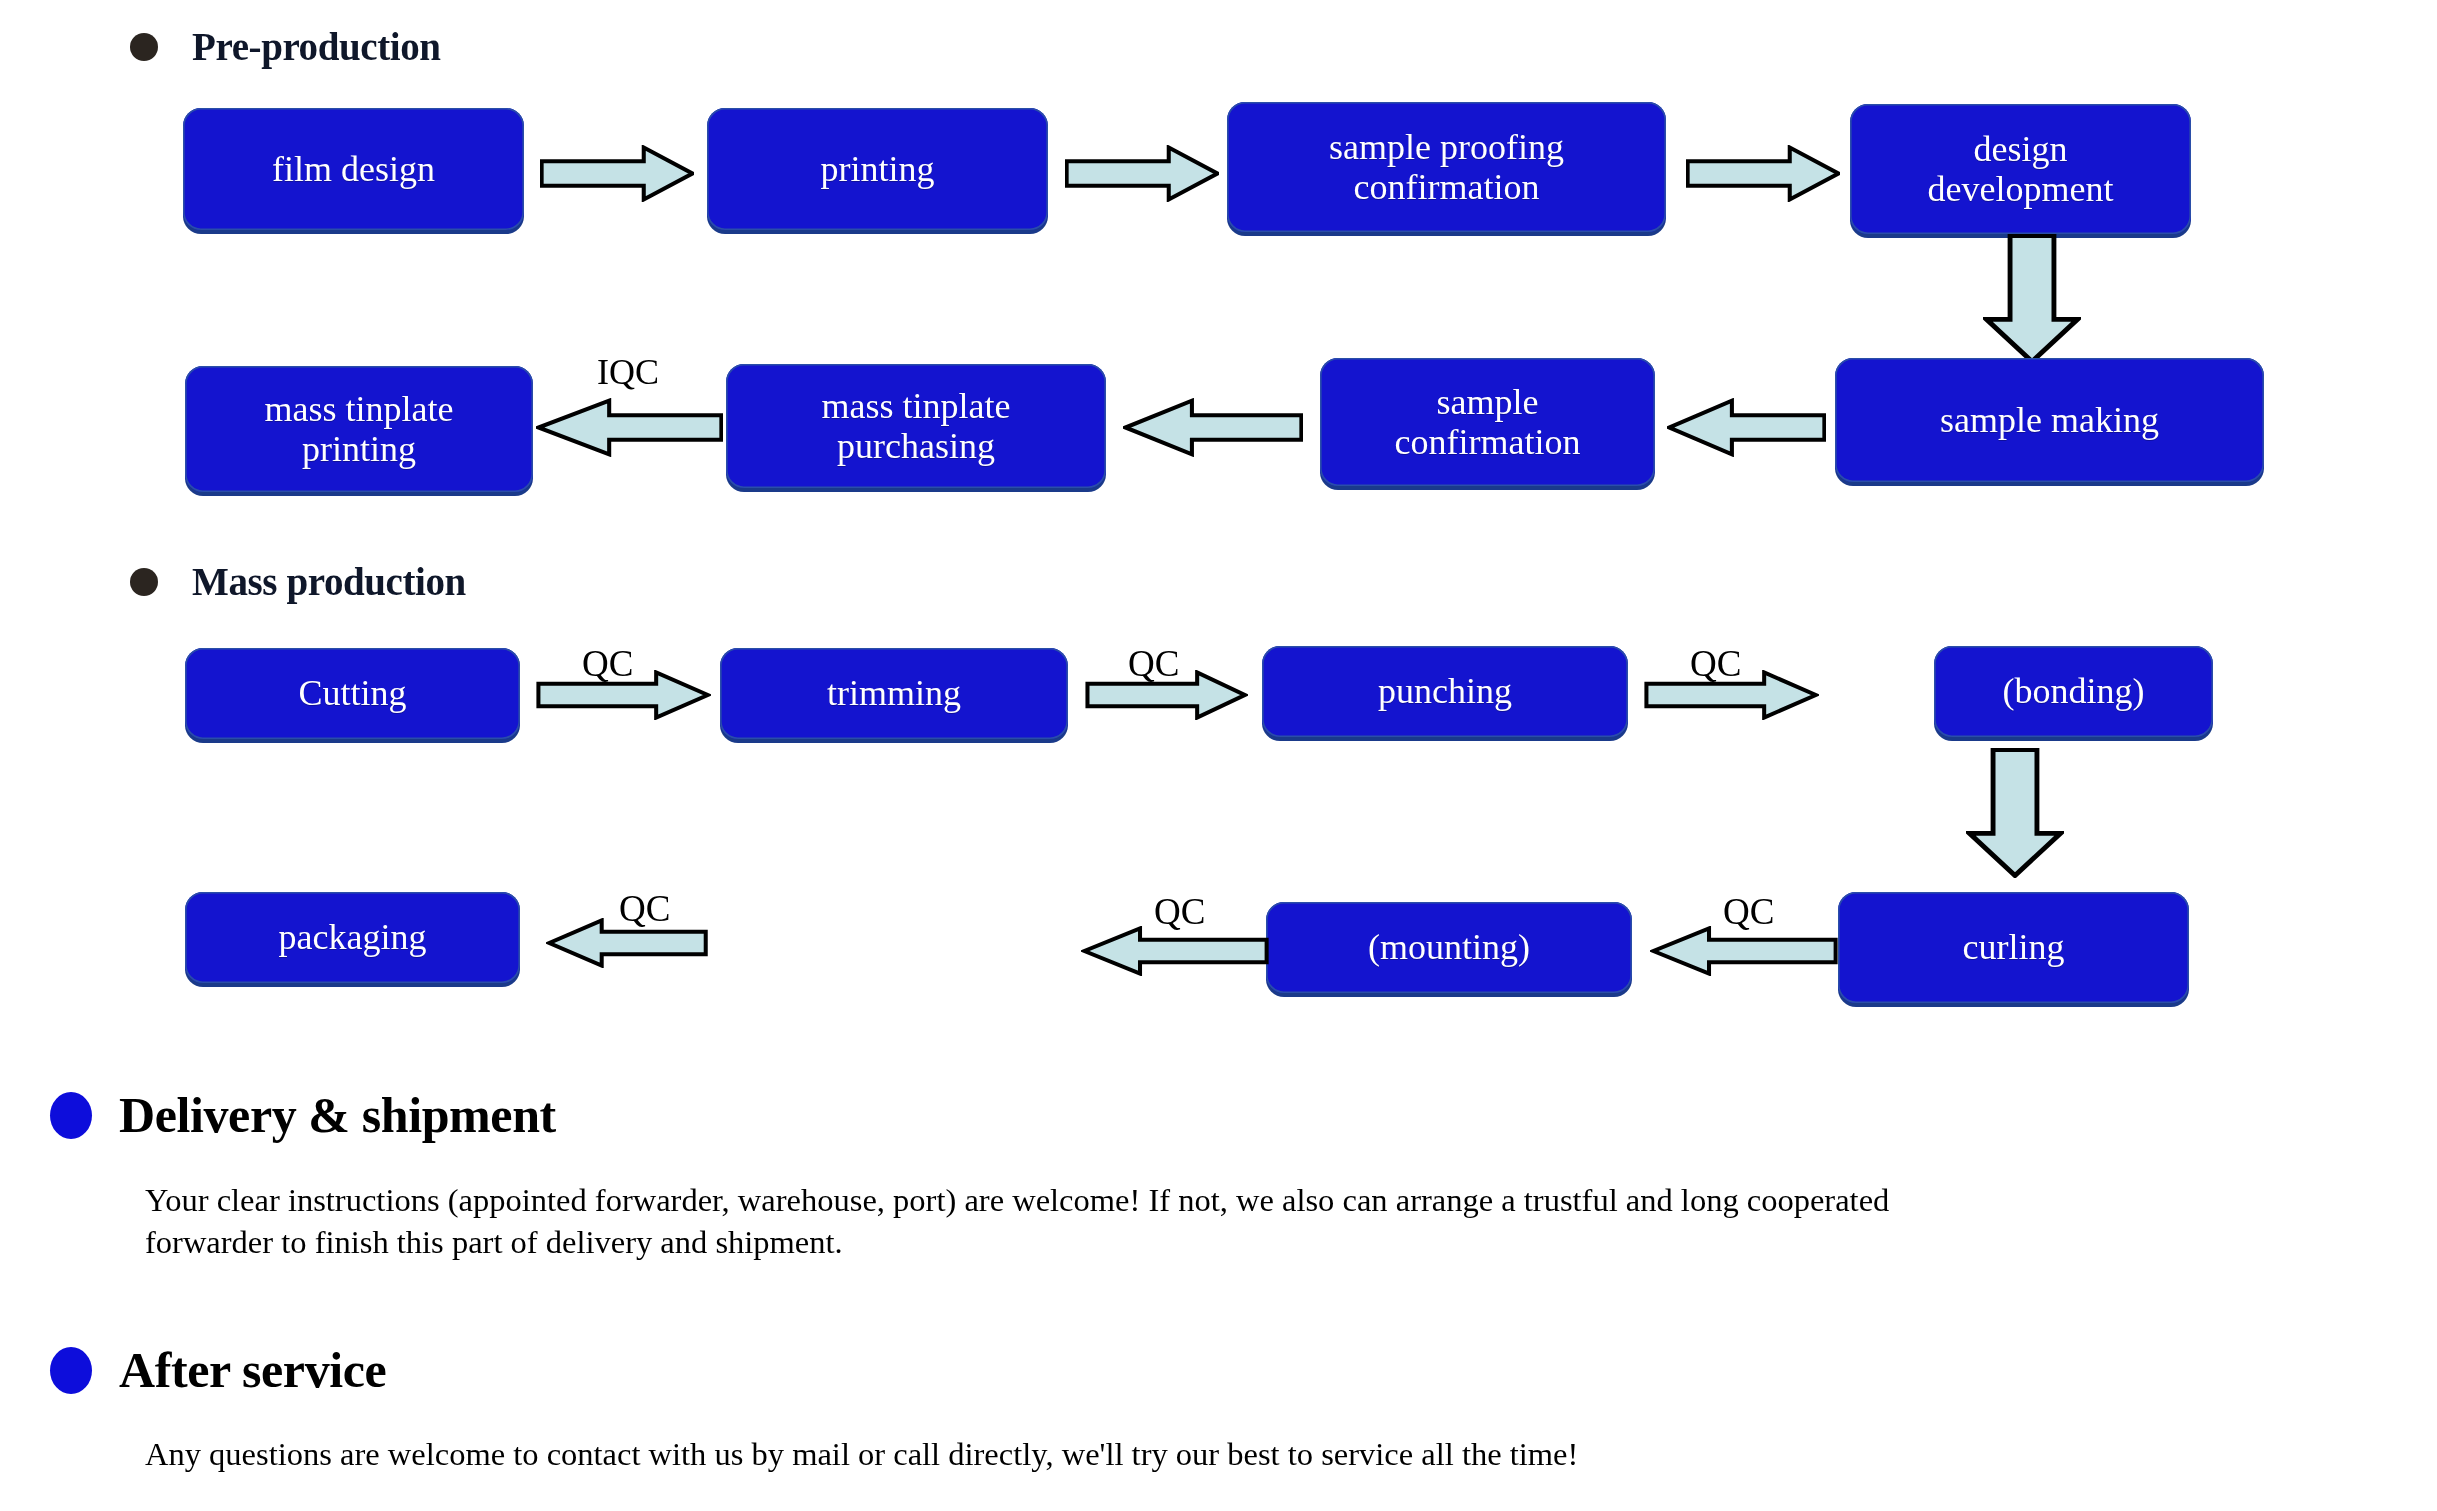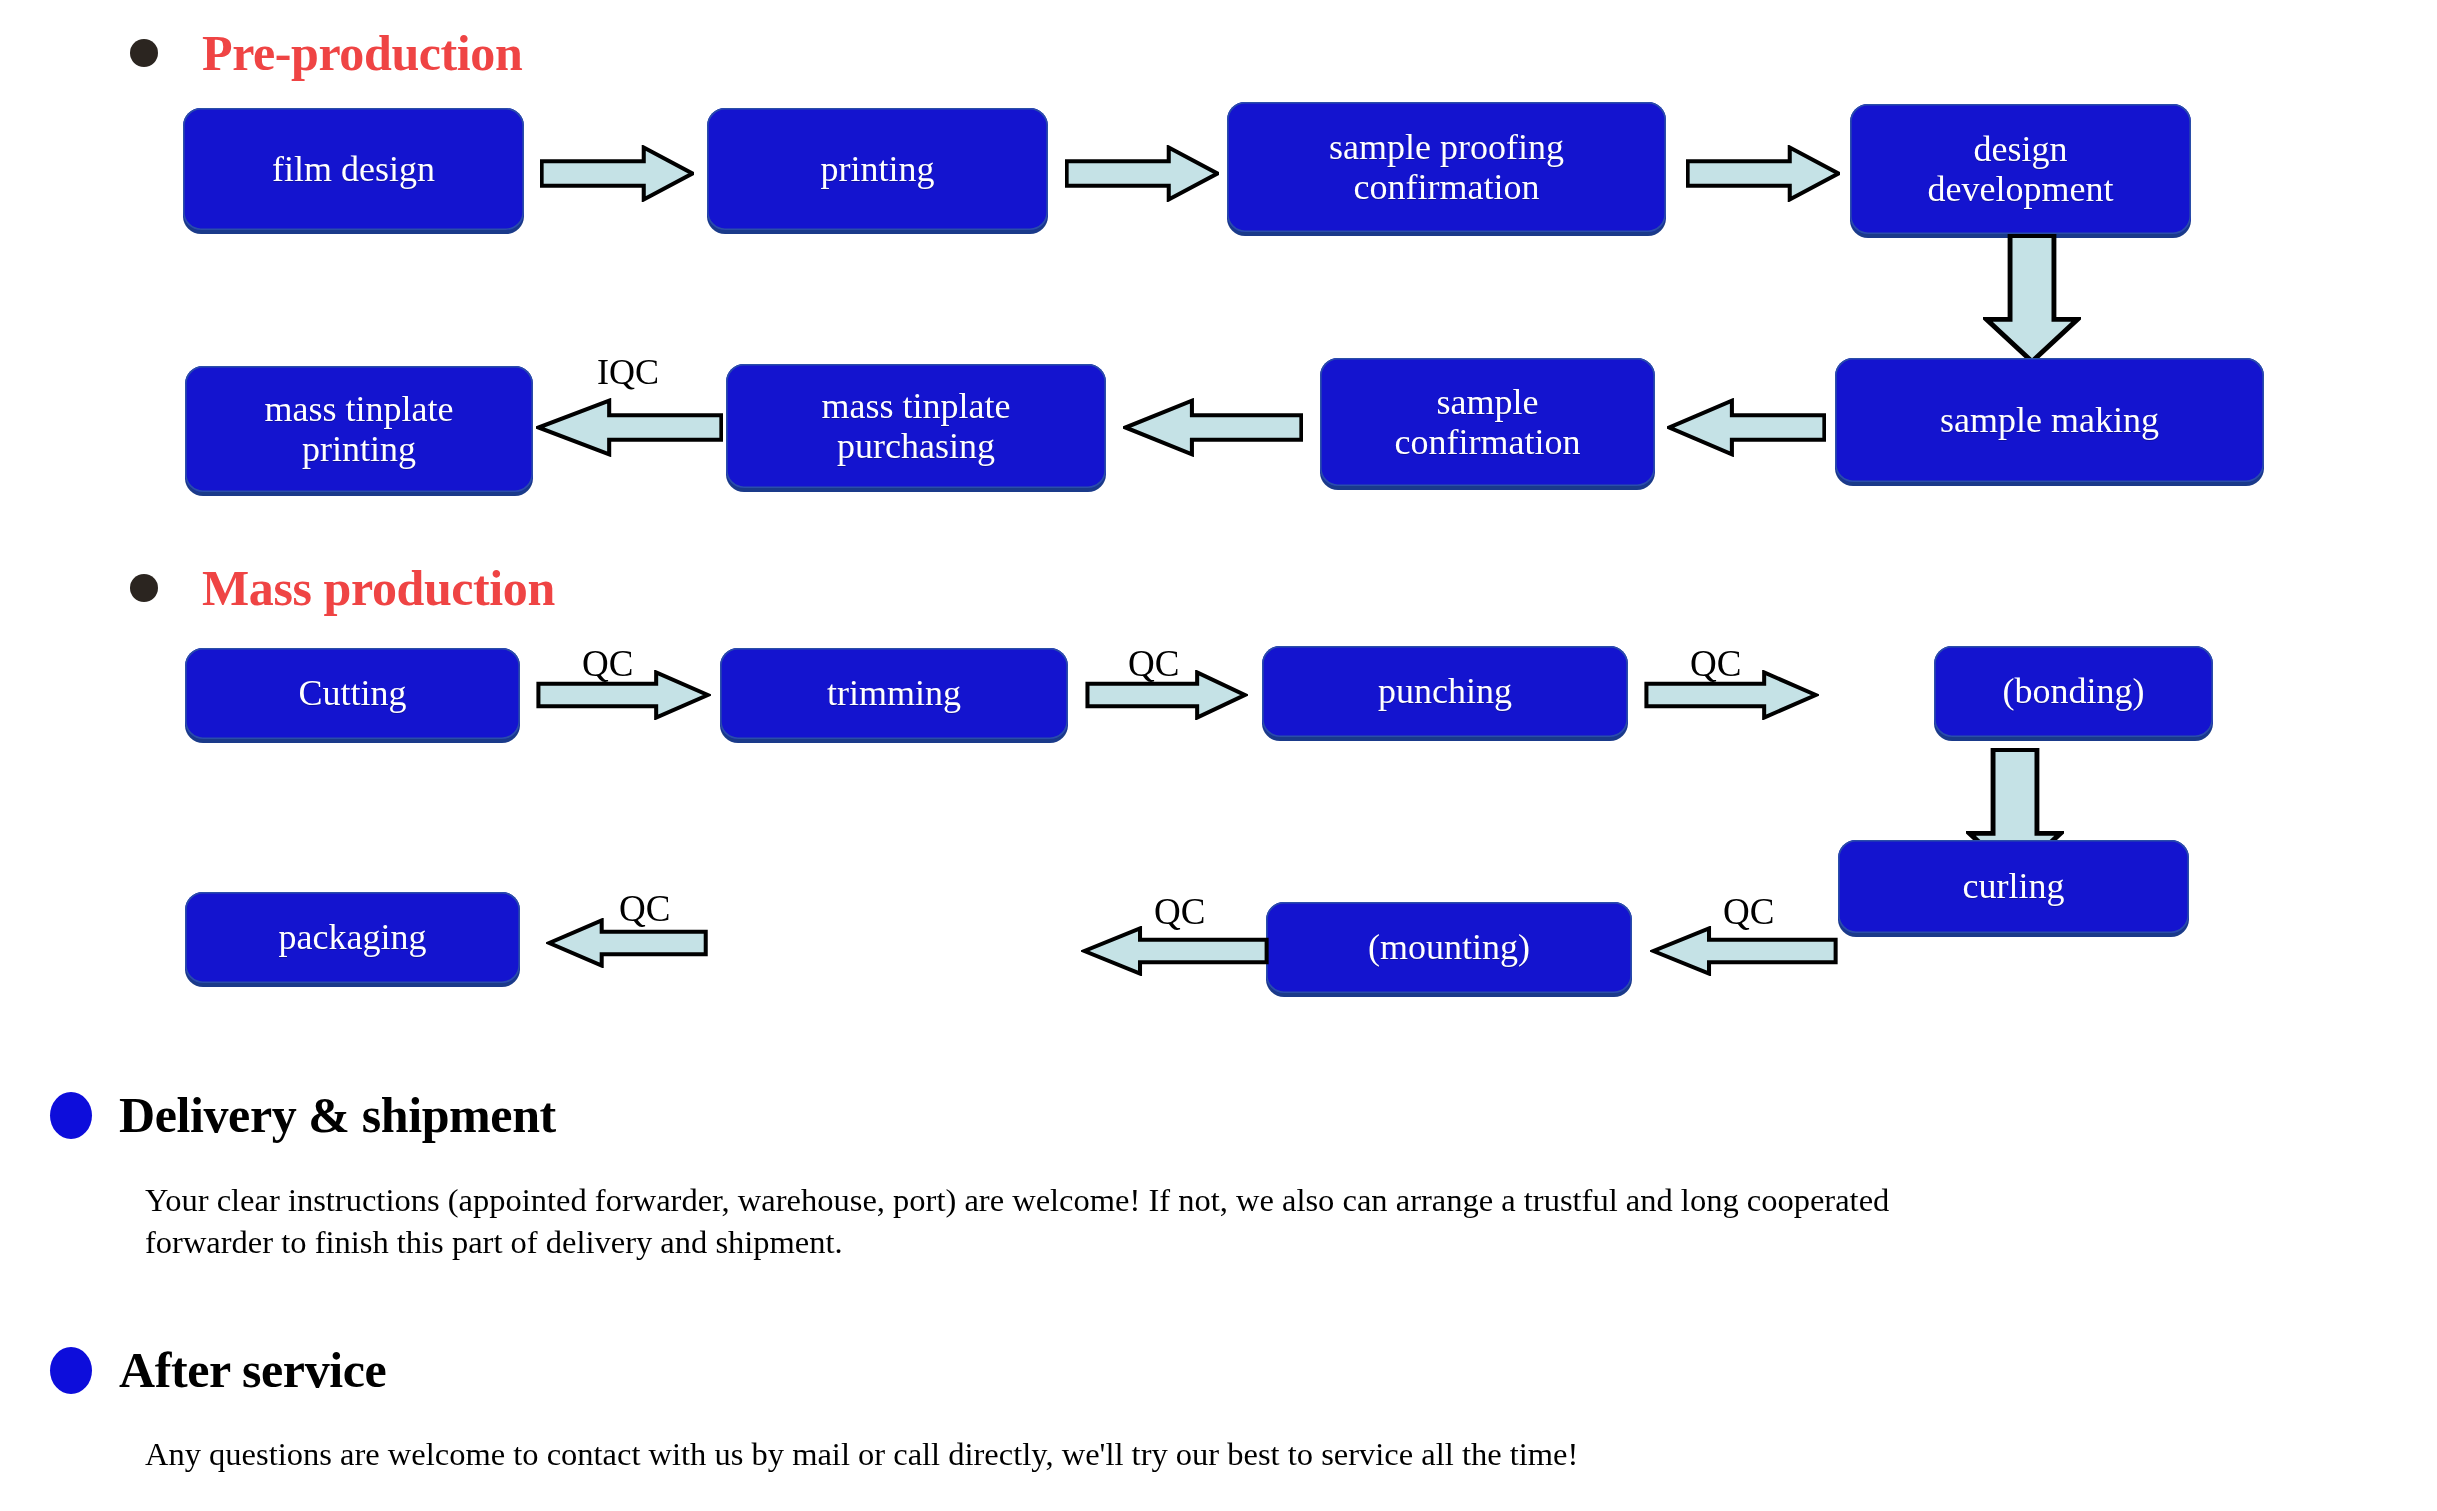--- a/index.html
+++ b/index.html
@@ -37,24 +37,24 @@
     flex: 0 0 auto;
   }
   .bullet-blue {
     width: 42px;
     height: 47px;
     border-radius: 50%;
     background: #0d0ddb;
     flex: 0 0 auto;
   }
   .sec-title-sm {
-    font-size: 50px;
+    font-size: 39px;
     font-weight: bold;
-    color: #ef4444;
-    margin-left: 44px;
+    color: #0f172a;
+    margin-left: 34px;
     letter-spacing: -0.4px;
   }
   .sec-title-lg {
     font-size: 50px;
     font-weight: bold;
     color: #000000;
     margin-left: 27px;
     letter-spacing: -0.4px;
   }
 
@@ -239,21 +239,21 @@
 
   <div class="pbox" style="left:185px; top:892px; width:335px; height:91px;">
     <span>packaging</span>
   </div>
 
 
   <div class="pbox" style="left:1266px; top:902px; width:366px; height:91px;">
     <span>(mounting)</span>
   </div>
 
-  <div class="pbox" style="left:1838px; top:840px; width:351px; height:93px;">
+  <div class="pbox" style="left:1838px; top:892px; width:351px; height:111px;">
     <span>curling</span>
   </div>
 
   <div class="arrow" style="left:546px; top:918px;">
     <svg width="163" height="50" viewBox="0 0 200 62">
       <path d="M197,17 L68,17 L68,3 L3,31 L68,59 L68,45 L197,45 Z" fill="#c5e2e6" stroke="#000000" stroke-width="5" stroke-linejoin="miter"></path>
     </svg>
   </div>
   <div class="alabel" style="left:619px; top:887px; font-size:37px;">QC</div>
 

